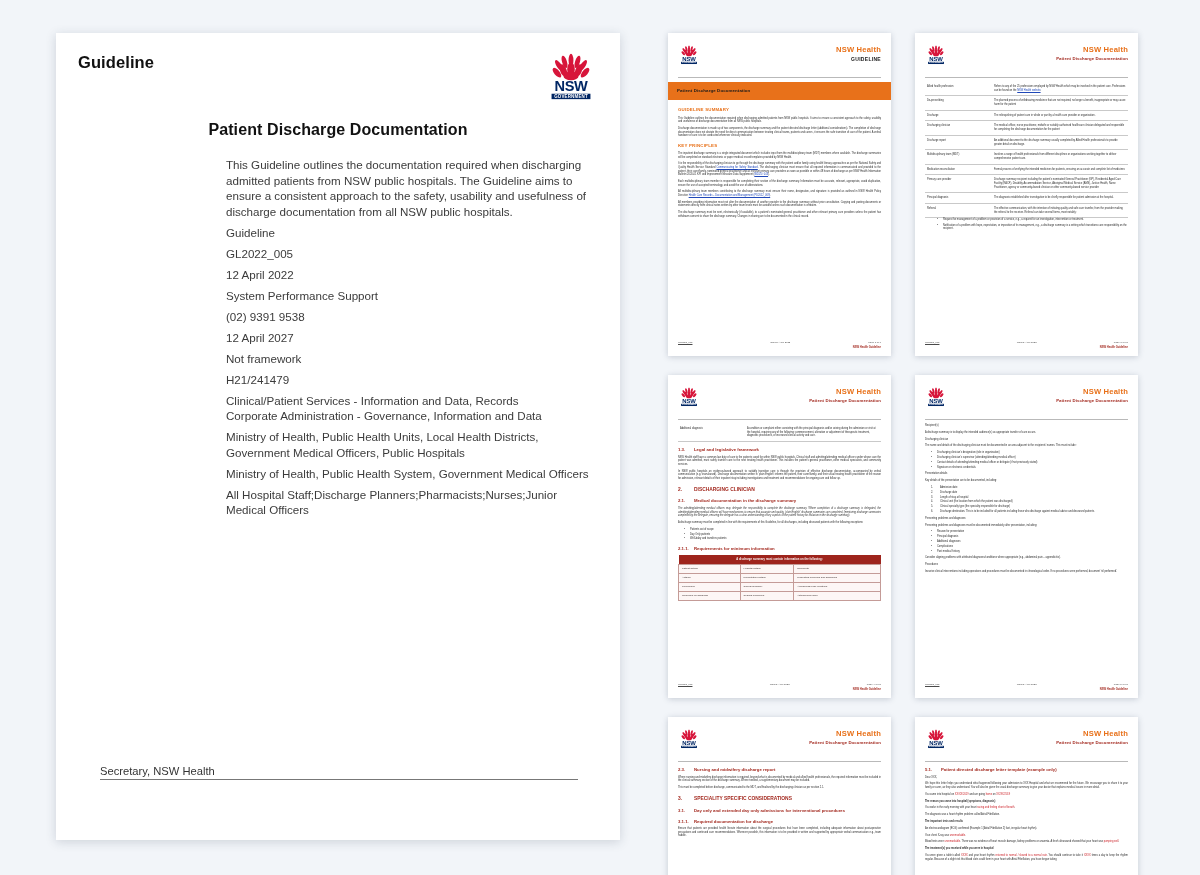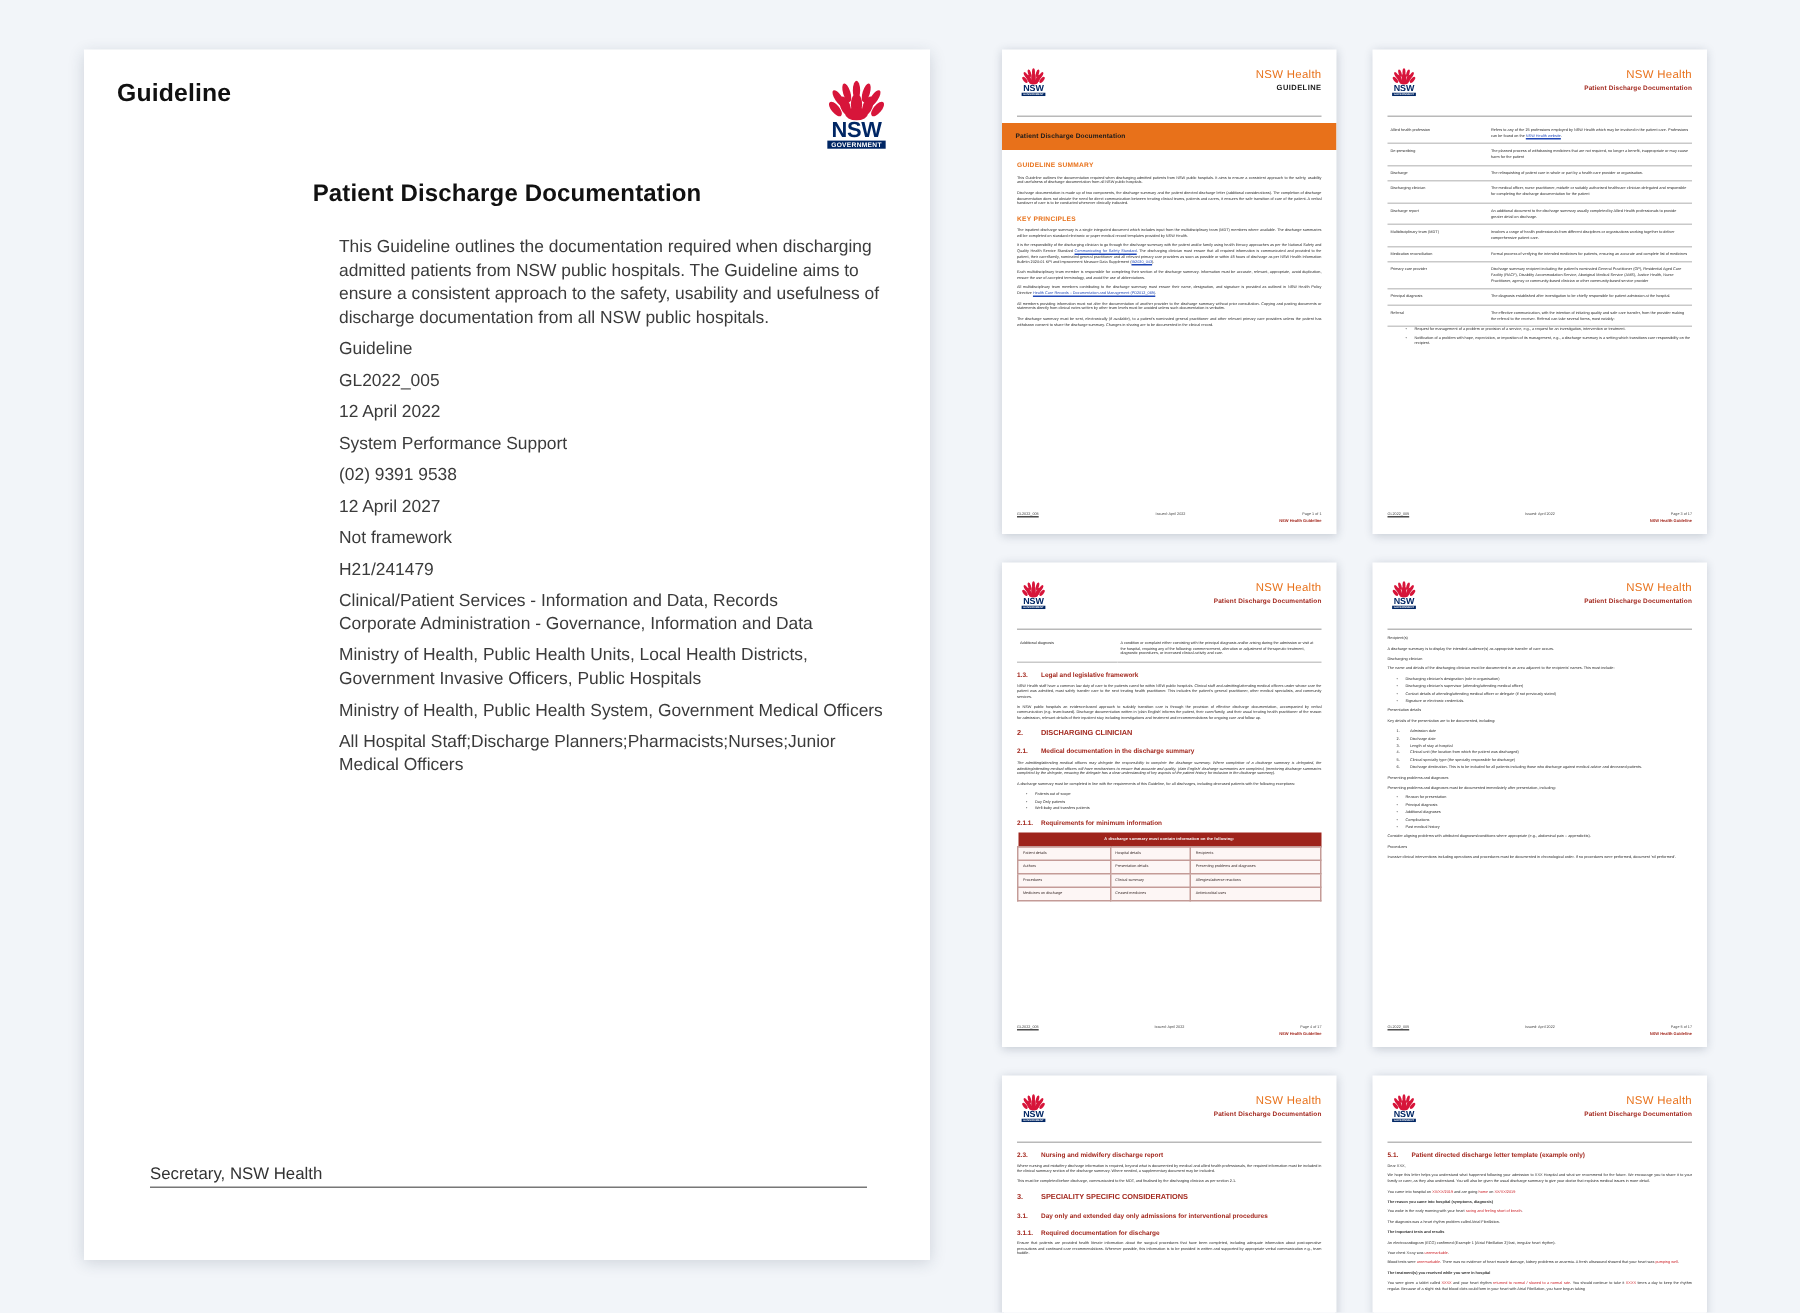--- a/index.html
+++ b/index.html
@@ -41,21 +41,21 @@
     width: 148px; flex: 0 0 148px; text-align: right;
     font-size: 12.2px; font-weight: bold; color: #111;
     padding-right: 7px; line-height: 15.5px;
   }
   .meta-value {
     flex: 1; font-size: 11.6px; color: #3b3b3b; line-height: 15.5px;
   }
   .meta-value div { line-height: 15.5px; }
 
   .cover-foot {
-    position: absolute; left: 44px; bottom: 48px; width: 478px; margin-top: 41px;
+    position: absolute; left: 44px; bottom: 60px; width: 478px; margin-top: 41px;
   }
   .cover-foot-text { font-size: 11.2px; color: #333; padding-bottom: 2px; }
   .cover-foot-rule { border-bottom: 1px solid #777; }
 
   
   .nsw-logo { width: 54px; }
   .nsw-logo svg { display: block; width: 54px; height: 52px; }
 
   
   .thumbs {
@@ -70,21 +70,21 @@
     box-shadow: 0 1px 6px rgba(40,55,80,0.22);
     overflow: hidden;
     padding: 11px 10px 0 10px;
     font-size: 2.55px;
     line-height: 1.42;
     color: #2c2c2c;
   }
   .th-head { display: flex; justify-content: space-between; align-items: flex-start; height: 31px; }
   .th-logo svg { display: block; width: 22px; height: 22px; }
   .th-headright { text-align: right; padding-top: 2px; }
-  .th-nswhealth { color: #e8711a; font-weight: normal; font-size: 7.6px; letter-spacing: .2px; line-height: 1.1; padding-left: 29px; }
+  .th-nswhealth { color: #e8711a; font-weight: bold; font-size: 7.6px; letter-spacing: .2px; line-height: 1.1; padding-left: 29px; }
   .th-sub { color: #a3291f; font-weight: bold; font-size: 4.3px; letter-spacing: .1px; margin-top: 2px; }
   .th-sub-guide { color: #1a1a1a; font-weight: bold; font-size: 5px; letter-spacing: .3px; margin-top: 2px; }
   .th-rule { border-bottom: .6px solid #b9b9b9; margin: 2px 0 4px 0; }
 
   .th-band {
     background: #e8711a; color: #1a1a1a;
     font-weight: bold; font-size: 4.4px; letter-spacing: .1px;
     padding: 6px 9px; margin: 4px -10px 7px -10px;
   }
   .th-h-orange { color: #e8711a; font-weight: bold; font-size: 4.4px; letter-spacing: .2px; margin: 5px 0 3px 0; }
@@ -220,21 +220,21 @@
         <div class="meta-row">
           <div class="meta-label"></div>
           <div class="meta-value">
             <div>Clinical/Patient Services - Information and Data, Records</div>
             <div>Corporate Administration - Governance, Information and Data</div>
           </div>
         </div>
         <div class="meta-row">
           <div class="meta-label"></div>
           <div class="meta-value">
-            <div>Ministry of Health, Public Health Units, Local Health Districts, Government Invasive Officers, Public Hospitals</div>
+            <div>Ministry of Health, Public Health Units, Local Health Districts, Government Medical Officers, Public Hospitals</div>
           </div>
         </div>
         <div class="meta-row">
           <div class="meta-label"></div>
           <div class="meta-value">
             <div>Ministry of Health, Public Health System, Government Medical Officers</div>
           </div>
         </div>
         <div class="meta-row">
           <div class="meta-label"></div>

